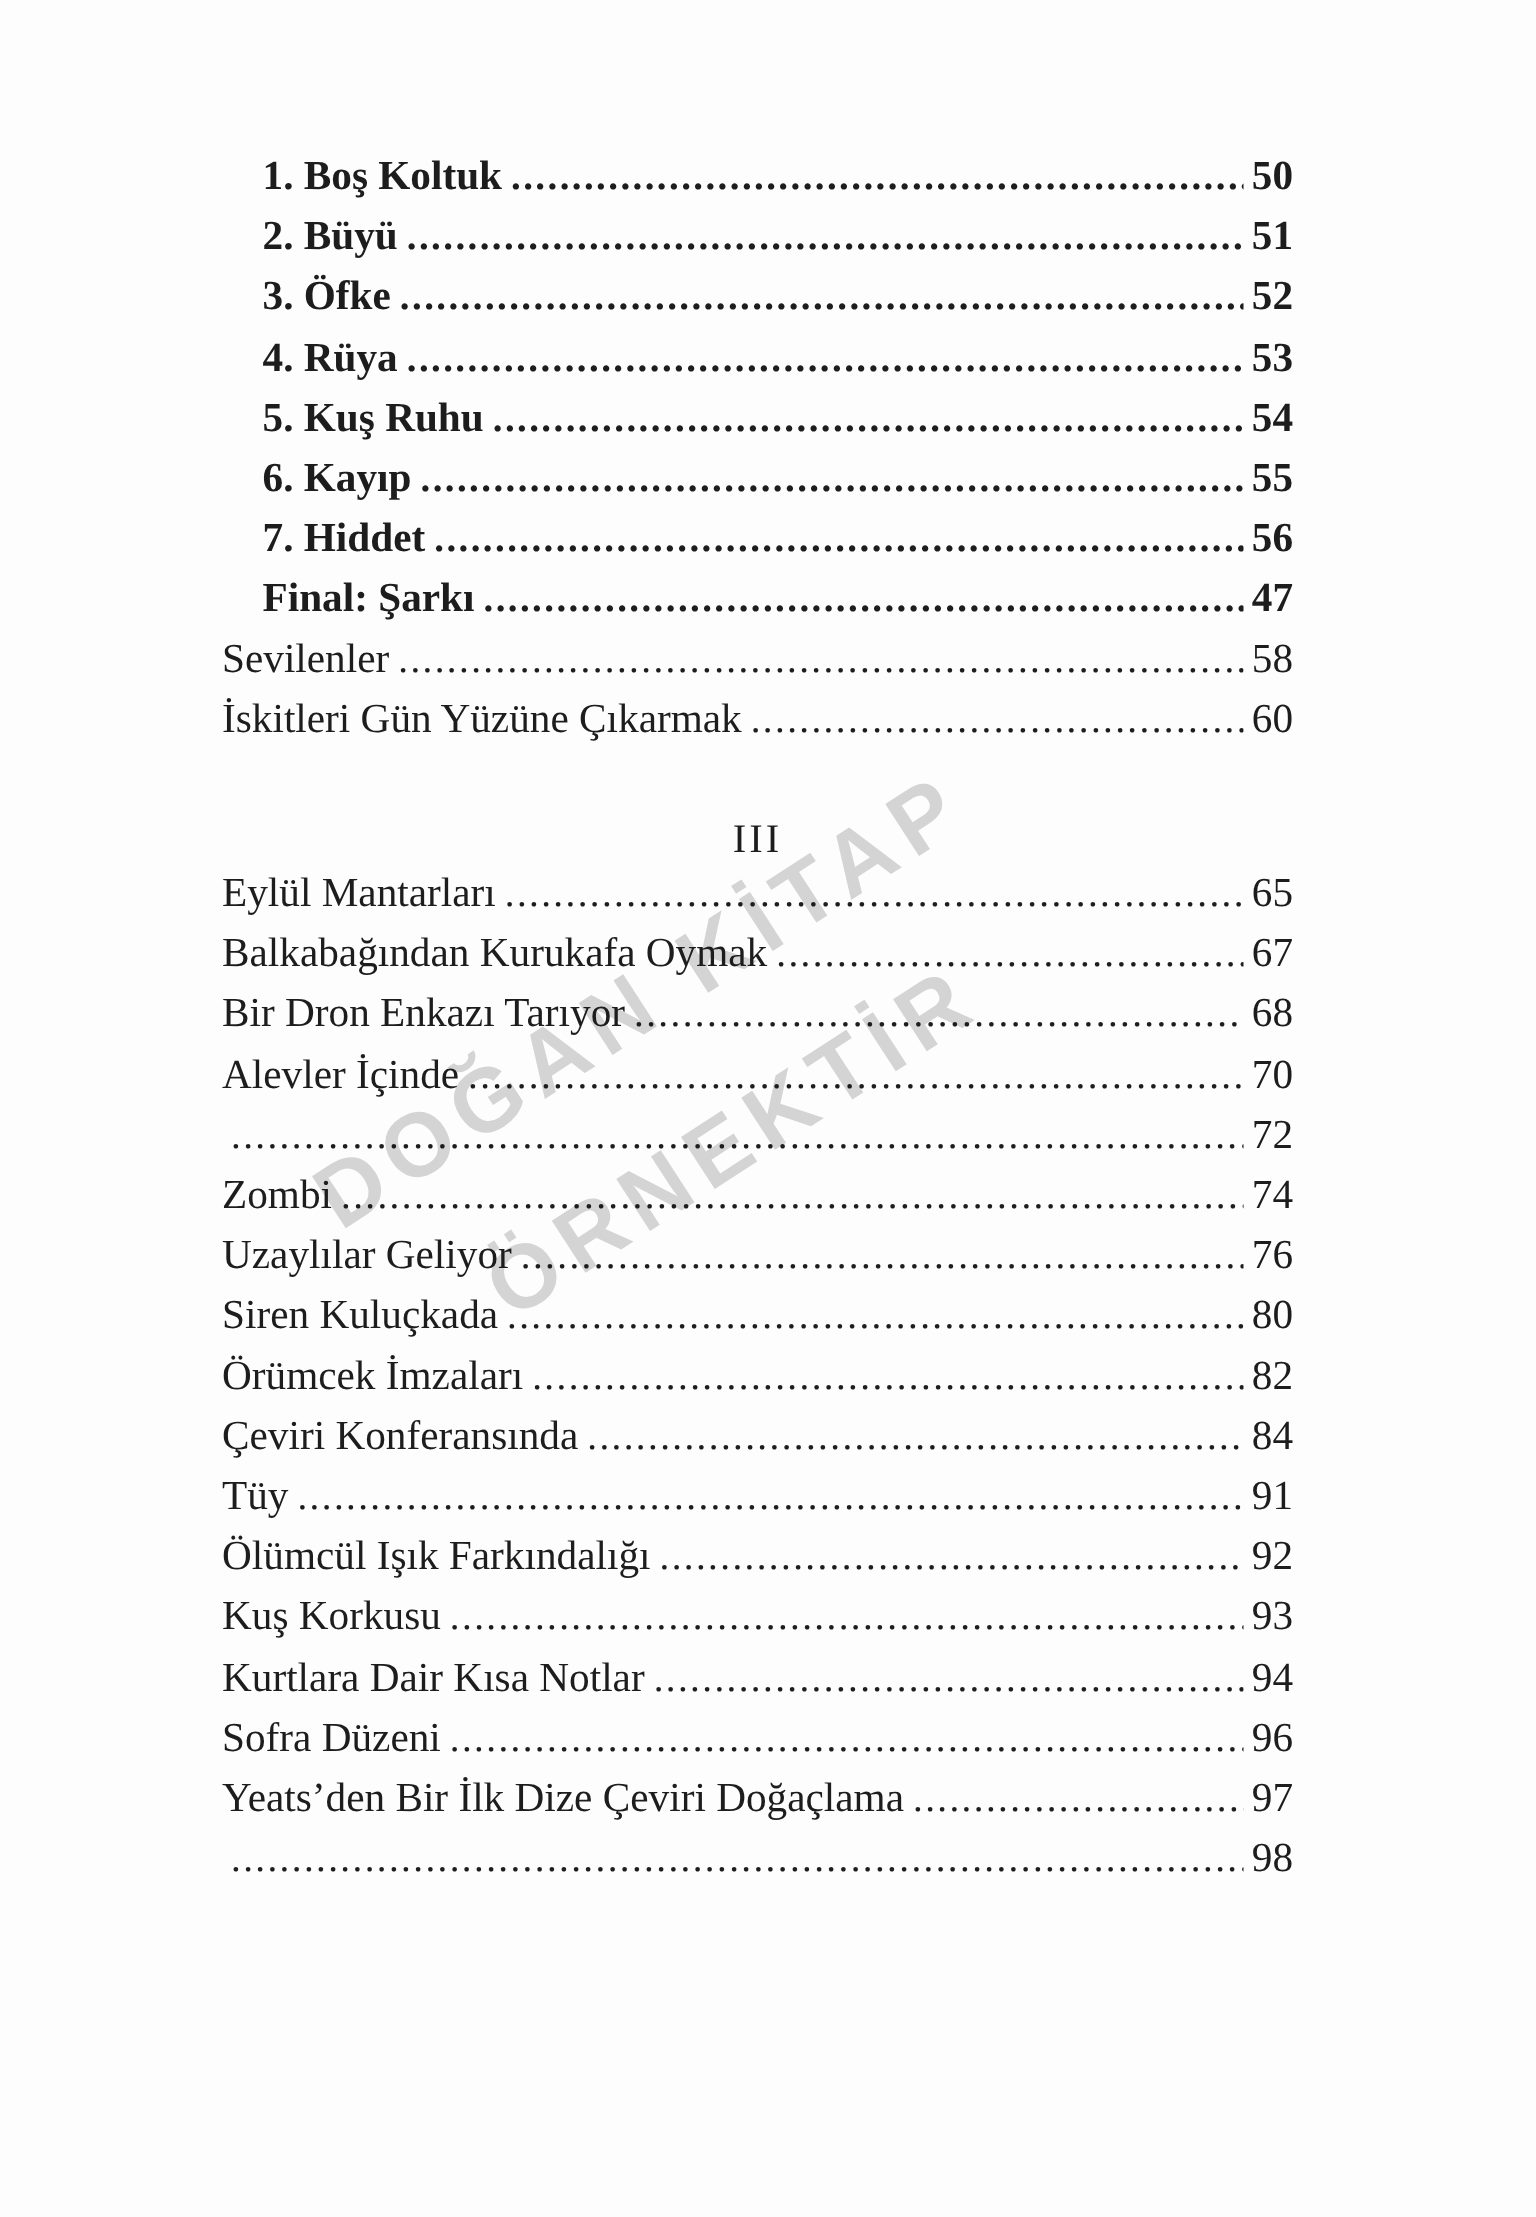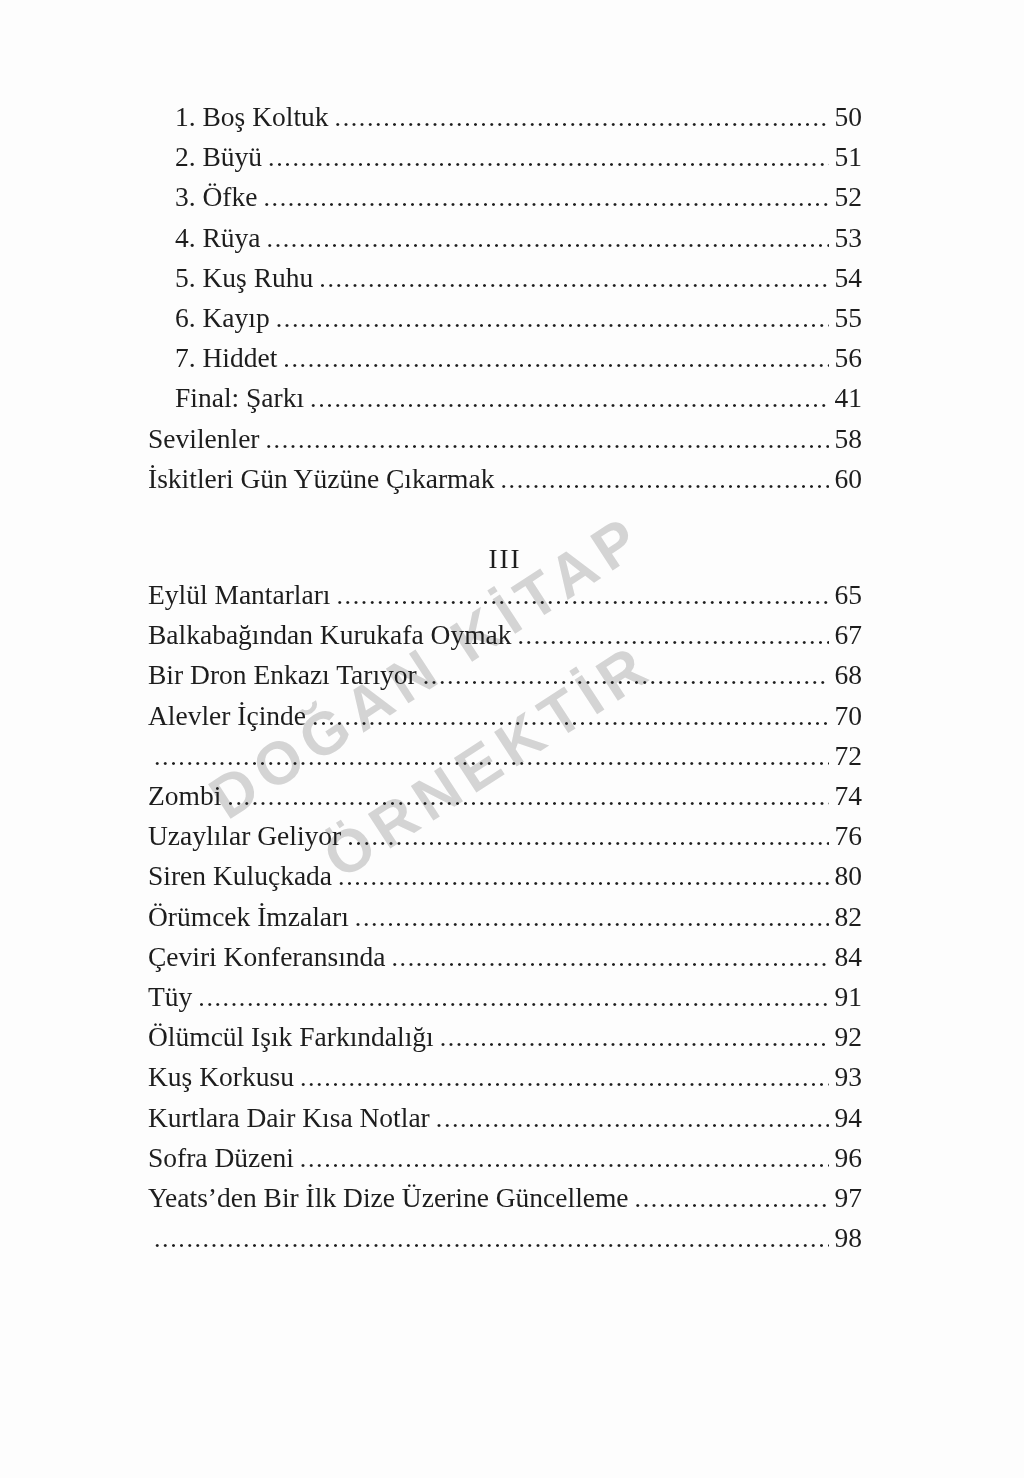--- a/index.html
+++ b/index.html
@@ -32,21 +32,21 @@
     position: relative;
     z-index: 1;
     padding: 101px 162px 0 148px;
   }
   .toc-row {
     display: flex;
     align-items: baseline;
     height: 40.2px;
     font-size: 27.5px;
   }
-  .toc-row.indent { padding-left: 27px; }
+  .toc-row.indent { padding-left: 27px; font-weight: bold; }
   .toc-title { white-space: nowrap; }
   .toc-dots {
     flex: 1;
     overflow: hidden;
     white-space: nowrap;
     letter-spacing: 1.6px;
     font-size: 26px;
     margin-left: 6px;
     margin-right: 1px;
     color: #1d1d1d;
@@ -108,21 +108,21 @@
       <span class="toc-page">55</span>
     </div>
       <div class="toc-row indent">
       <span class="toc-title">7. Hiddet</span>
       <span class="toc-dots" aria-hidden="true">................................................................................................................................................................</span>
       <span class="toc-page">56</span>
     </div>
       <div class="toc-row indent">
       <span class="toc-title">Final: Şarkı</span>
       <span class="toc-dots" aria-hidden="true">................................................................................................................................................................</span>
-      <span class="toc-page">41</span>
+      <span class="toc-page">47</span>
     </div>
       <div class="toc-row">
       <span class="toc-title">Sevilenler</span>
       <span class="toc-dots" aria-hidden="true">................................................................................................................................................................</span>
       <span class="toc-page">58</span>
     </div>
       <div class="toc-row">
       <span class="toc-title">İskitleri Gün Yüzüne Çıkarmak</span>
       <span class="toc-dots" aria-hidden="true">................................................................................................................................................................</span>
       <span class="toc-page">60</span>
@@ -196,21 +196,21 @@
       <span class="toc-title">Kurtlara Dair Kısa Notlar</span>
       <span class="toc-dots" aria-hidden="true">................................................................................................................................................................</span>
       <span class="toc-page">94</span>
     </div>
       <div class="toc-row">
       <span class="toc-title">Sofra Düzeni</span>
       <span class="toc-dots" aria-hidden="true">................................................................................................................................................................</span>
       <span class="toc-page">96</span>
     </div>
       <div class="toc-row">
-      <span class="toc-title">Yeats’den Bir İlk Dize Üzerine Güncelleme</span>
+      <span class="toc-title">Yeats’den Bir İlk Dize Çeviri Doğaçlama</span>
       <span class="toc-dots" aria-hidden="true">................................................................................................................................................................</span>
       <span class="toc-page">97</span>
     </div>
       <div class="toc-row">
       <span class="toc-dots" aria-hidden="true">................................................................................................................................................................</span>
       <span class="toc-page">98</span>
     </div>
     </div>
 
 </div>

